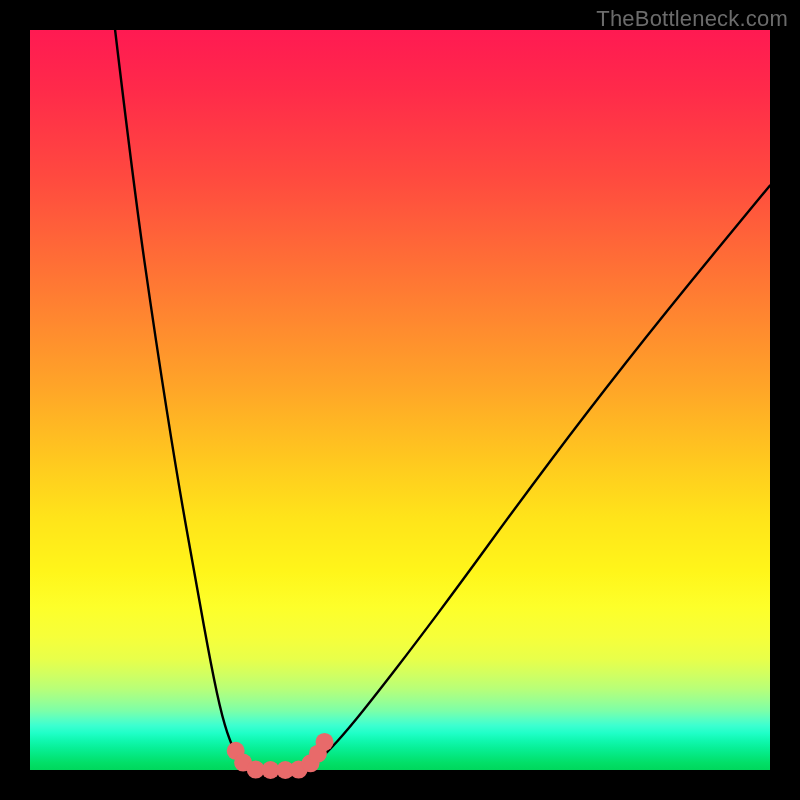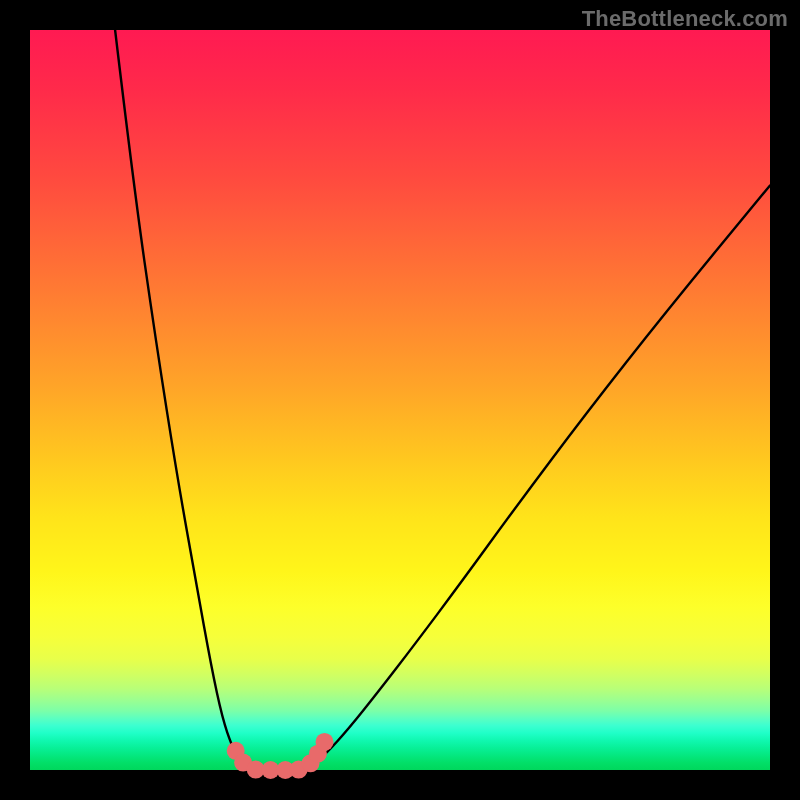--- a/index.html
+++ b/index.html
@@ -51,21 +51,21 @@
       #02df68 99%,
       #00d75c 100%
     );
   }
   .watermark {
     position: absolute;
     top: 6px;
     right: 12px;
     color: #6b6b6b;
     font-size: 22px;
-    font-weight: 700;
+    font-weight: 400;
     letter-spacing: 0.2px;
     user-select: none;
   }
   svg.curve {
     position: absolute;
     top: 0;
     left: 0;
     width: 740px;
     height: 740px;
     overflow: visible;

